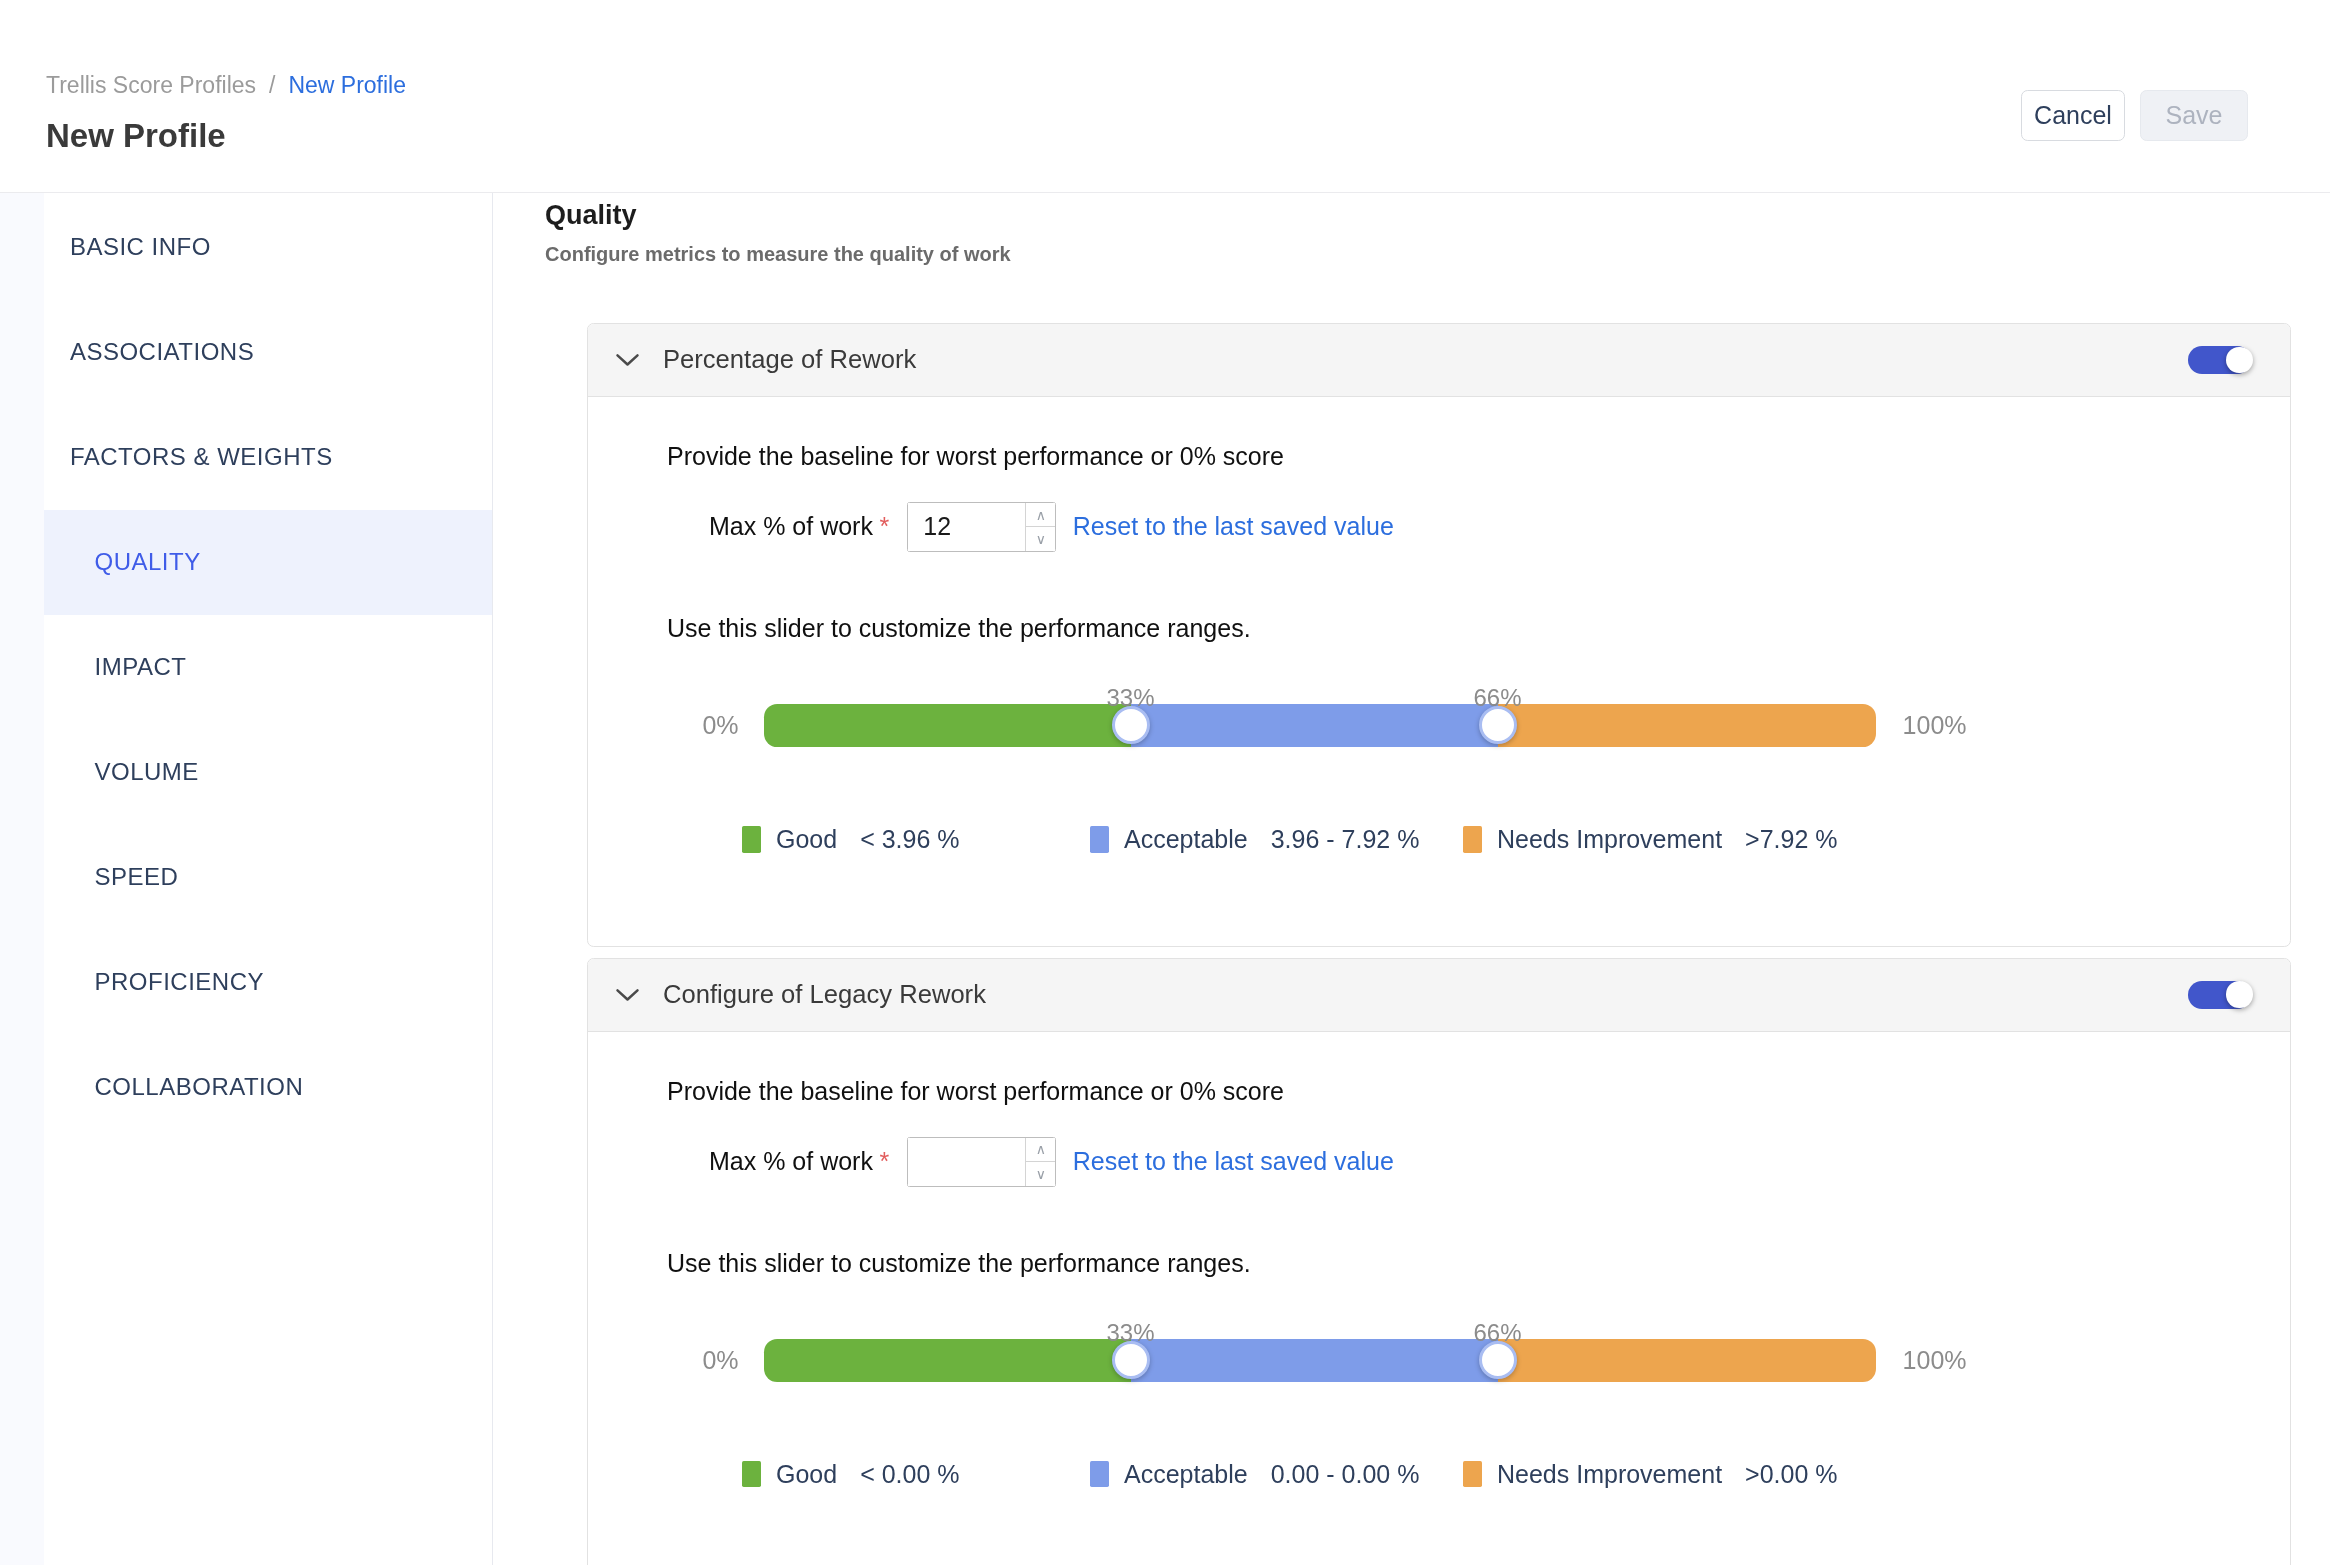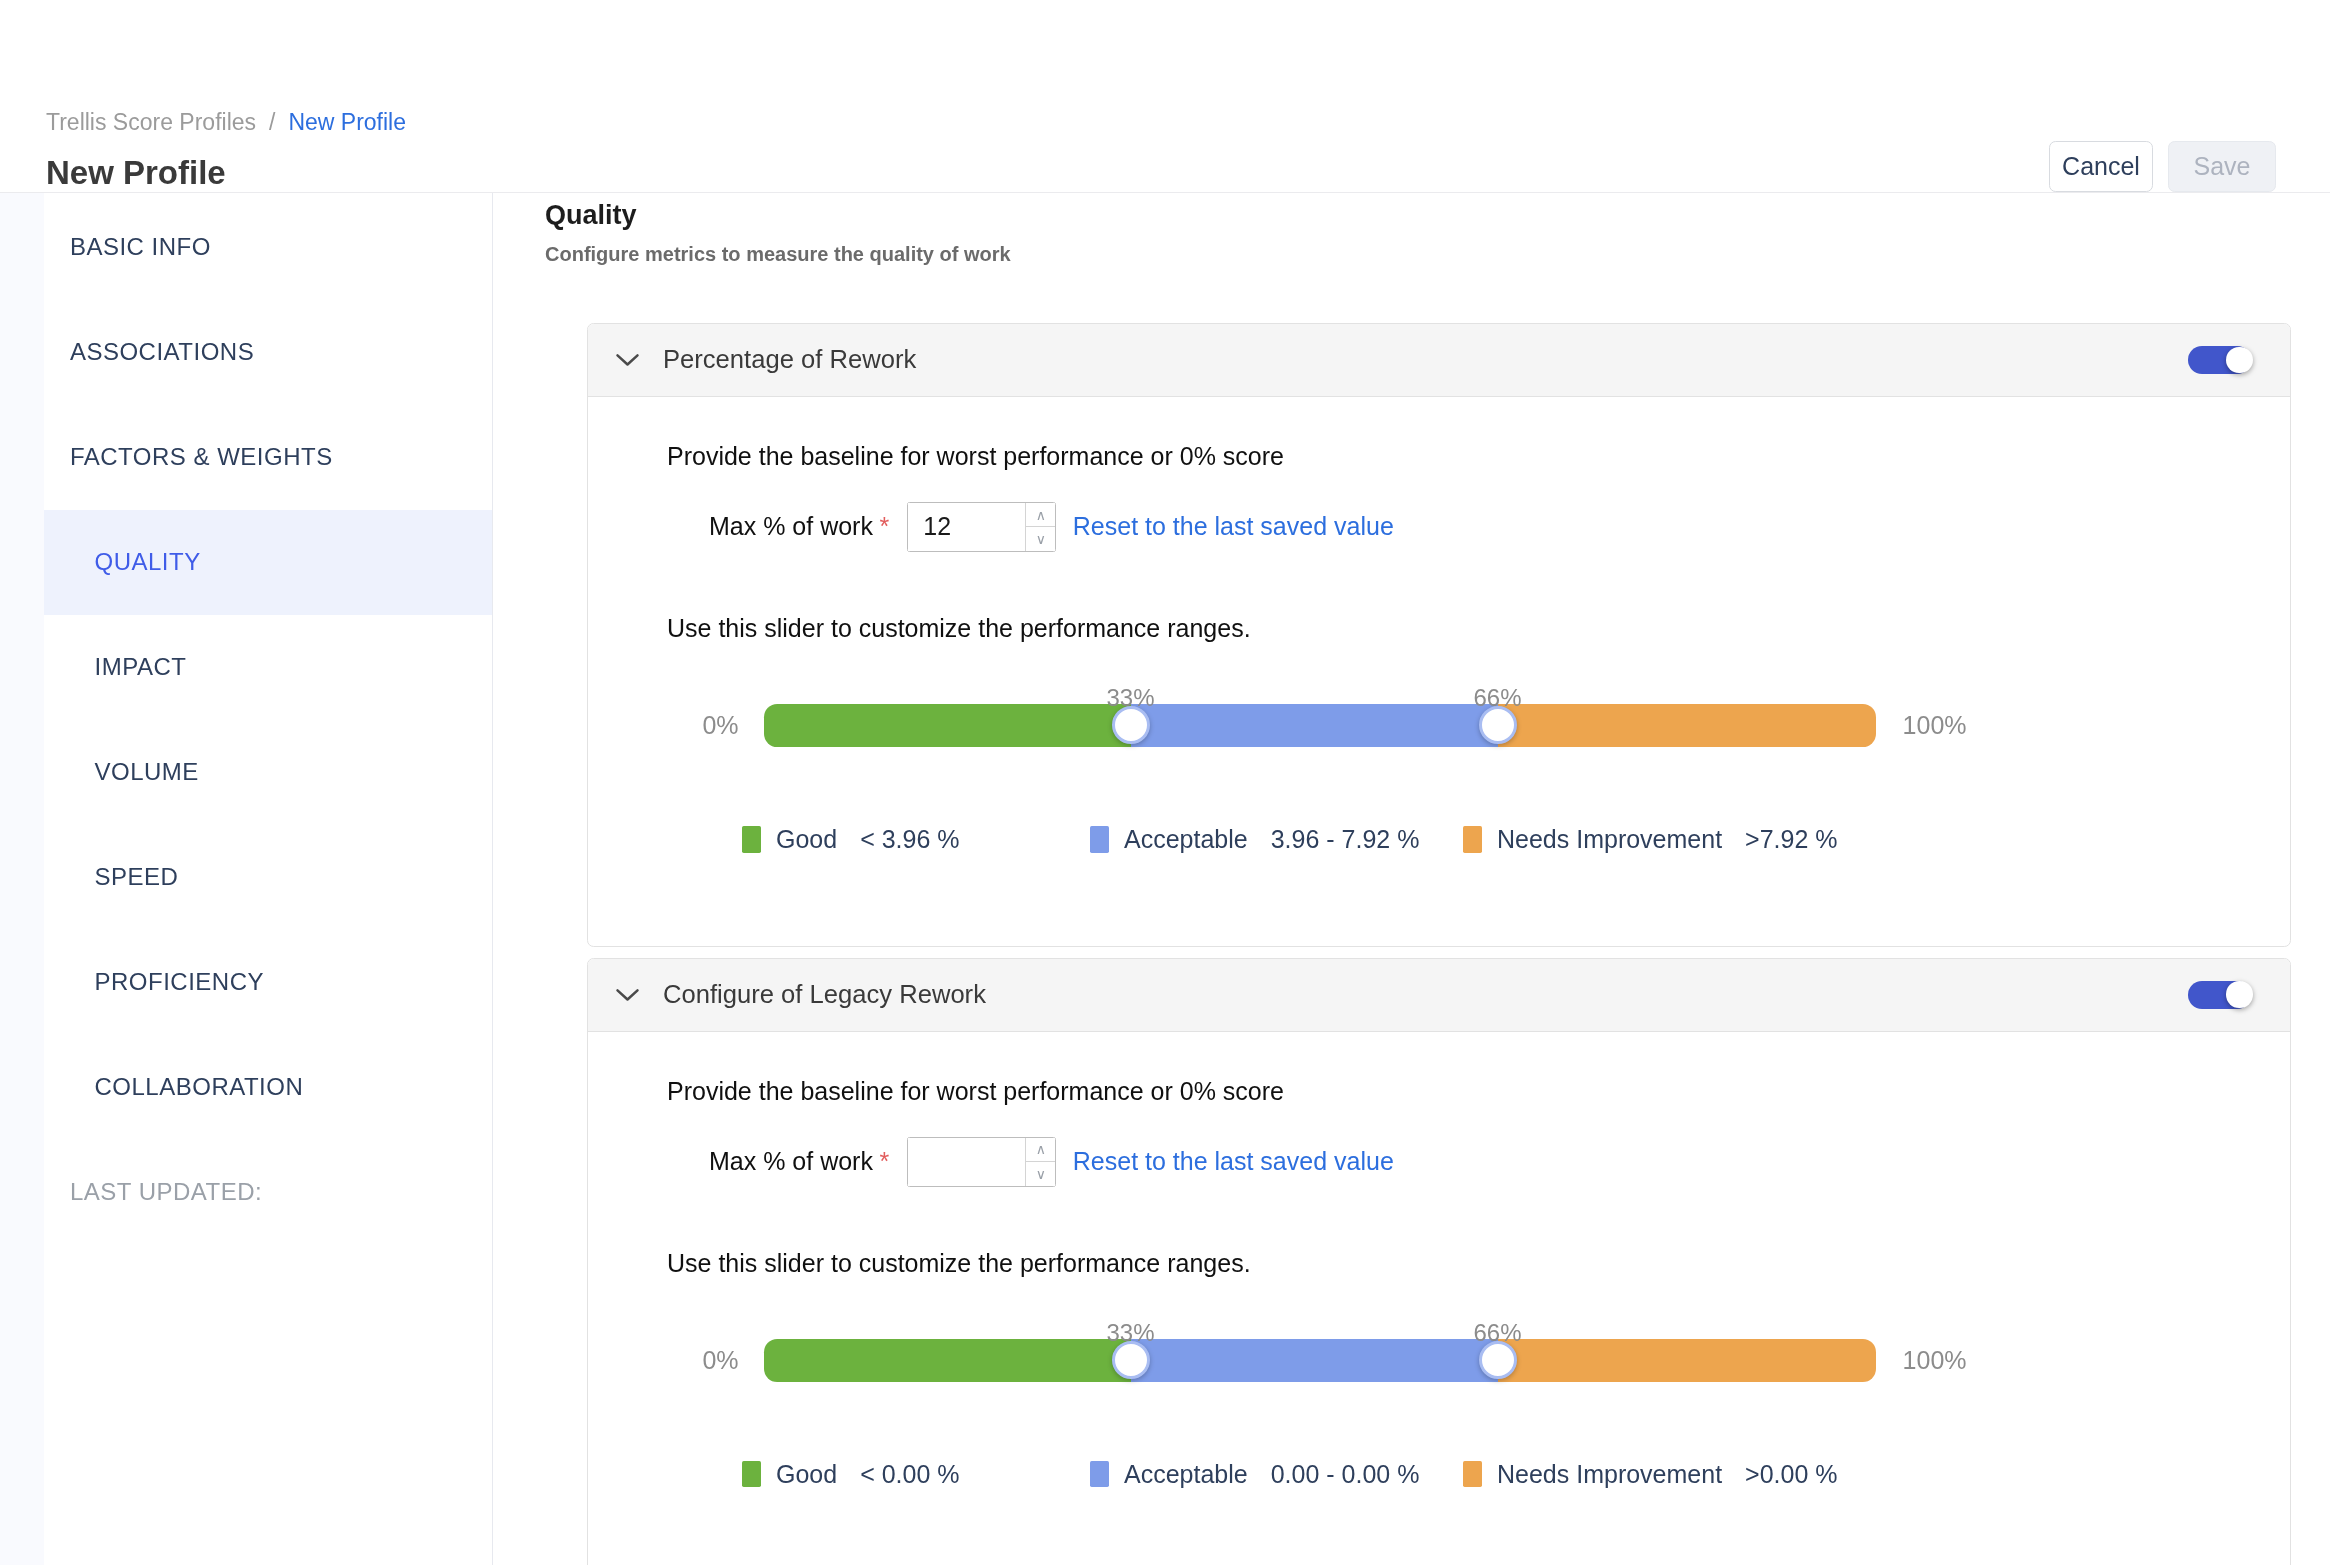--- a/index.html
+++ b/index.html
@@ -1,21 +1,21 @@
 <!DOCTYPE html>
 <html style="font-size:13.2px"><head>
 <meta charset="utf-8">
 <style>
   * { margin:0; padding:0; box-sizing:border-box; }
   html,body { width:2330px; height:1566px; background:#ffffff;
     font-family:"Liberation Sans","DejaVu Sans",sans-serif; color:#1a1a1a; overflow:hidden; }
 
   
   .topbar { height:193px; background:#fff; border-bottom:1.7px solid #ebebee;
-    display:flex; justify-content:space-between; align-items:flex-end; padding:35px 54px 0 46px; }
+    display:flex; justify-content:space-between; align-items:center; padding:35px 82px 0 46px; }
   .breadcrumb { font-size:23px; color:#9b9b9b; }
   .breadcrumb .crumb-root { color:#9b9b9b; cursor:pointer; }
   .breadcrumb .crumb-sep { color:#9b9b9b; margin:0 6.6px; }
   .breadcrumb .crumb-current { color:#2c6ede; cursor:pointer; }
   .page-title { margin-top:18px; font-size:33px; font-weight:700; color:#3a3a3a; }
   .tb-actions { display:flex; gap:15px; margin-top:3.3px; }
   .btn { height:51px; font-size:25px; border-radius:6.6px; display:flex; align-items:center;
     justify-content:center; cursor:pointer; font-family:inherit; }
   .btn-cancel { width:104px; background:#fff; border:1.7px solid #d8dbe0; color:#2e3f5c; }
   .btn-save { width:108px; background:#eff1f5; border:1.7px solid #e6e9ee; color:#adb3bf; }
@@ -115,21 +115,20 @@
   <nav class="sidebar">
     <div class="side-item">BASIC INFO</div>
     <div class="side-item">ASSOCIATIONS</div>
     <div class="side-item">FACTORS &amp; WEIGHTS</div>
     <div class="side-item sub selected">QUALITY</div>
     <div class="side-item sub">IMPACT</div>
     <div class="side-item sub">VOLUME</div>
     <div class="side-item sub">SPEED</div>
     <div class="side-item sub">PROFICIENCY</div>
     <div class="side-item sub">COLLABORATION</div>
-    <div class="side-note">LAST UPDATED:</div>
   </nav>
 
   <main class="main">
     <h2 class="section-title">Quality</h2>
     <p class="section-sub">Configure metrics to measure the quality of work</p>
 
     <div class="cards">
 
       <section class="card">
         <div class="card-header">

